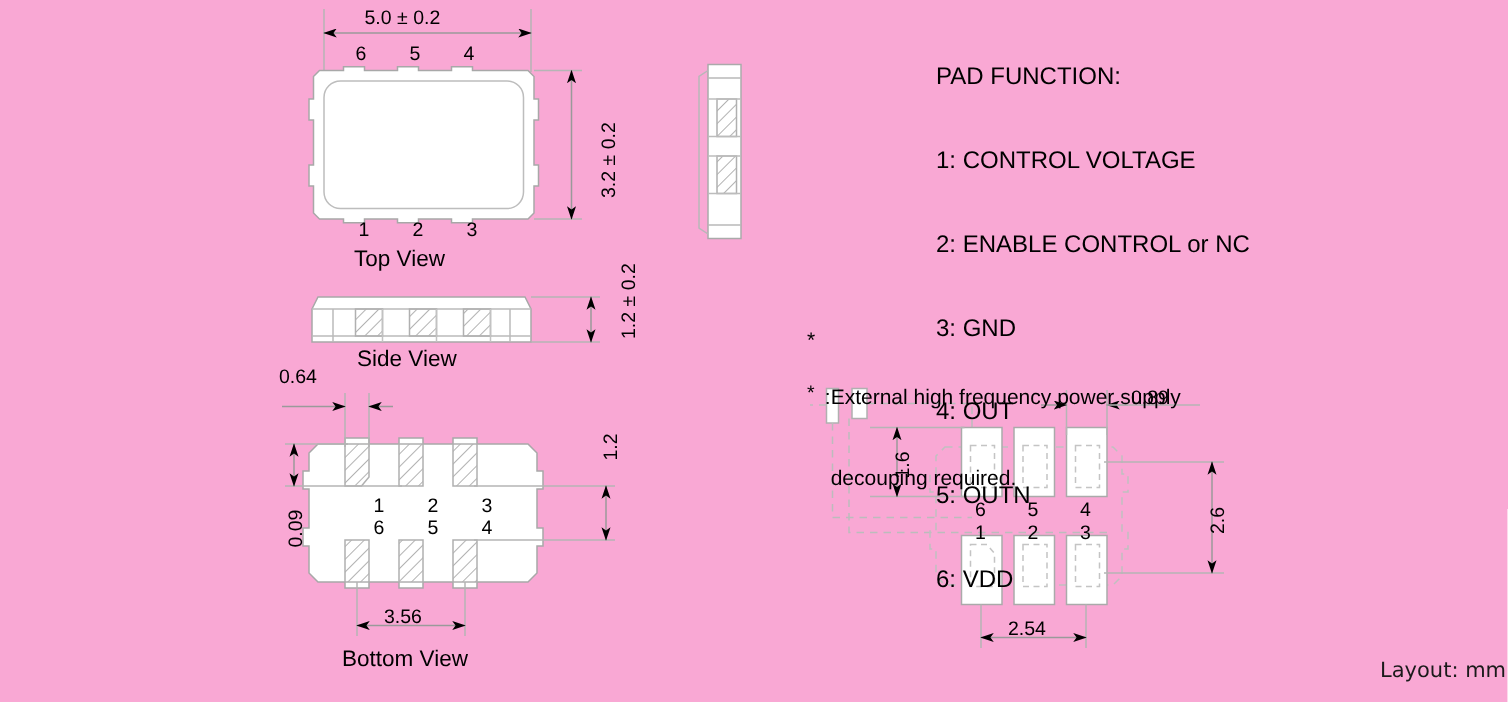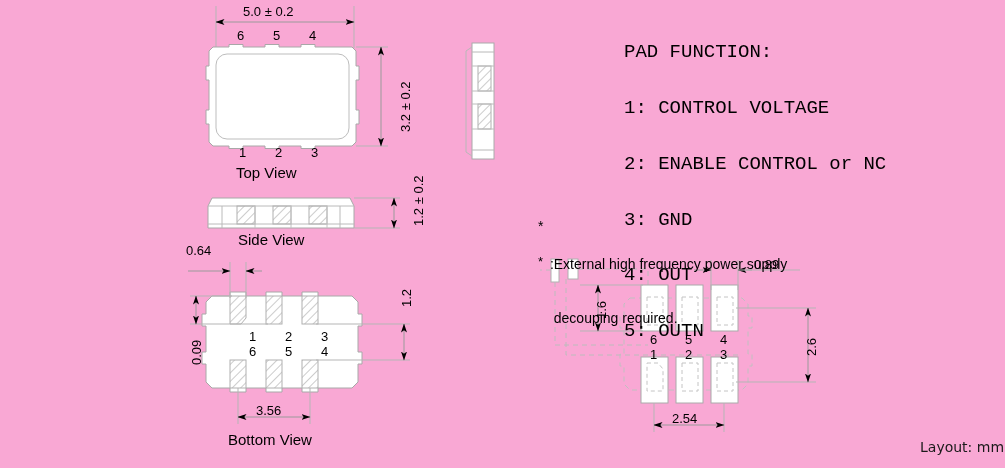--- a/index.html
+++ b/index.html
@@ -56,23 +56,22 @@
   }
   .noteblock {
     position: absolute;
     white-space: pre;
     font-size: 14px;
     line-height: 18px;
   }
   .padlist {
     position: absolute;
     line-height: 18.6px;
-    font-size: 19px;
+    font-size: 16px;
     white-space: pre;
-    font-family: Liberation Mono, monospace;
   }
 </style>
 </head>
 <body>
 
 <div id="sheet">
 
   <svg width="1005" height="468" viewBox="0 0 1005 468">
     <defs>
       <pattern id="hatch" width="6" height="6" patternTransform="rotate(45)" patternUnits="userSpaceOnUse">
@@ -318,20 +317,21 @@
 
   <div class="txt lbl-view" style="left:228px; top:432px;">Bottom View</div>
 
   <div class="padlist" style="left:624px; top:6px;">
     <div>PAD FUNCTION:</div>
     <div>1: CONTROL VOLTAGE</div>
     <div>2: ENABLE CONTROL or NC</div>
     <div>3: GND</div>
     <div>4: OUT</div>
     <div>5: OUTN</div>
+    <div>6: VDD</div>
   </div>
 
   <div class="txt lbl-note" style="left:538px; top:219px;">*</div>
   <div class="noteblock" style="left:546px; top:219px;">
     <div> :External high frequency power supply</div>
     <div>  decouping required.</div>
   </div>
 
   <div class="txt lbl-star" style="left:538px; top:255px;">*</div>
 

